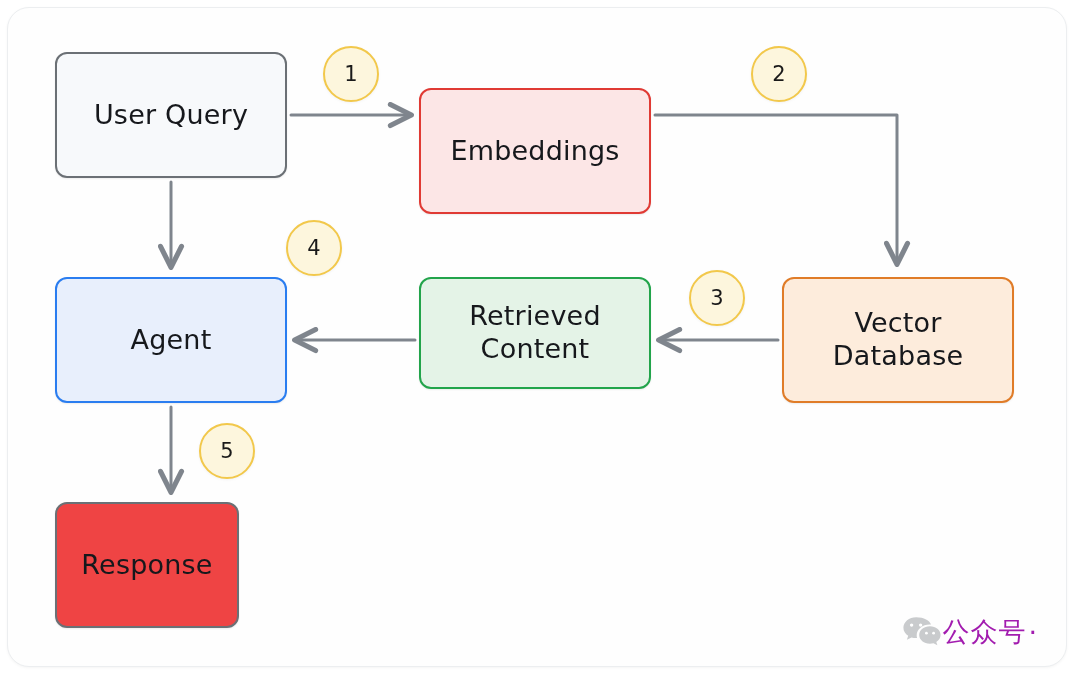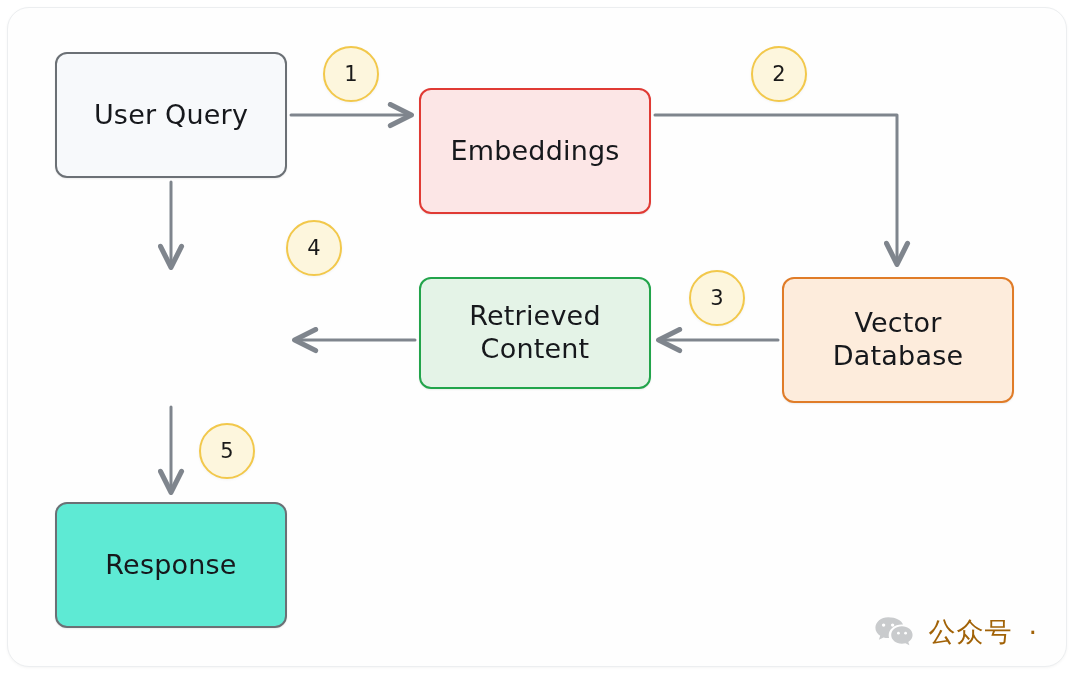--- a/index.html
+++ b/index.html
@@ -67,22 +67,21 @@
     color: #1a1a1a;
     background: #fdf6dd;
     border: 2px solid #f2c84b;
     box-shadow: 0 1px 3px rgba(0,0,0,0.05);
   }
 
   .watermark {
     position: absolute;
     display: flex;
     align-items: center;
-    gap: 14px;
-    color: #a16207;
+    color: #a21caf;
     font-size: 27px;
     font-weight: 400;
     letter-spacing: 1px;
     user-select: none;
   }
   .wm-sep { padding: 0 2px; }
 </style>
 </head>
 <body>
 
@@ -133,22 +132,25 @@
   <div class="node" id="node-vector-database" style="left: 782px; top: 277px; width: 232px; height: 126px; background: rgb(253, 236, 220); border: 2.5px solid rgb(224, 124, 40);">
     <span class="node-label">Vector
 Database</span>
   </div>
 
   <div class="node" id="node-retrieved-content" style="left: 419px; top: 277px; width: 232px; height: 112px; background: rgb(228, 243, 231); border: 2.5px solid rgb(34, 164, 75);">
     <span class="node-label">Retrieved
 Content</span>
   </div>
 
+  <div class="node" id="node-agent" style="left: 55px; top: 277px; width: 232px; height: 126px; background: rgb(232, 239, 252); border: 2.5px solid rgb(42, 125, 240);">
+    <span class="node-label">Agent</span>
+  </div>
 
-  <div class="node" id="node-response" style="left: 55px; top: 502px; width: 232px; height: 126px; background: #5eead4; border: 2.5px solid rgb(107, 112, 117);">
+  <div class="node" id="node-response" style="left: 55px; top: 502px; width: 184px; height: 126px; background: #ef4444; border: 2.5px solid rgb(107, 112, 117);">
     <span class="node-label">Response</span>
   </div>
 
   <div class="badge" id="badge-0" style="left: 323px; top: 46px;">
     <span>1</span>
   </div>
   <div class="badge" id="badge-1" style="left: 751px; top: 46px;">
     <span>2</span>
   </div>
   <div class="badge" id="badge-2" style="left: 689px; top: 270px;">

